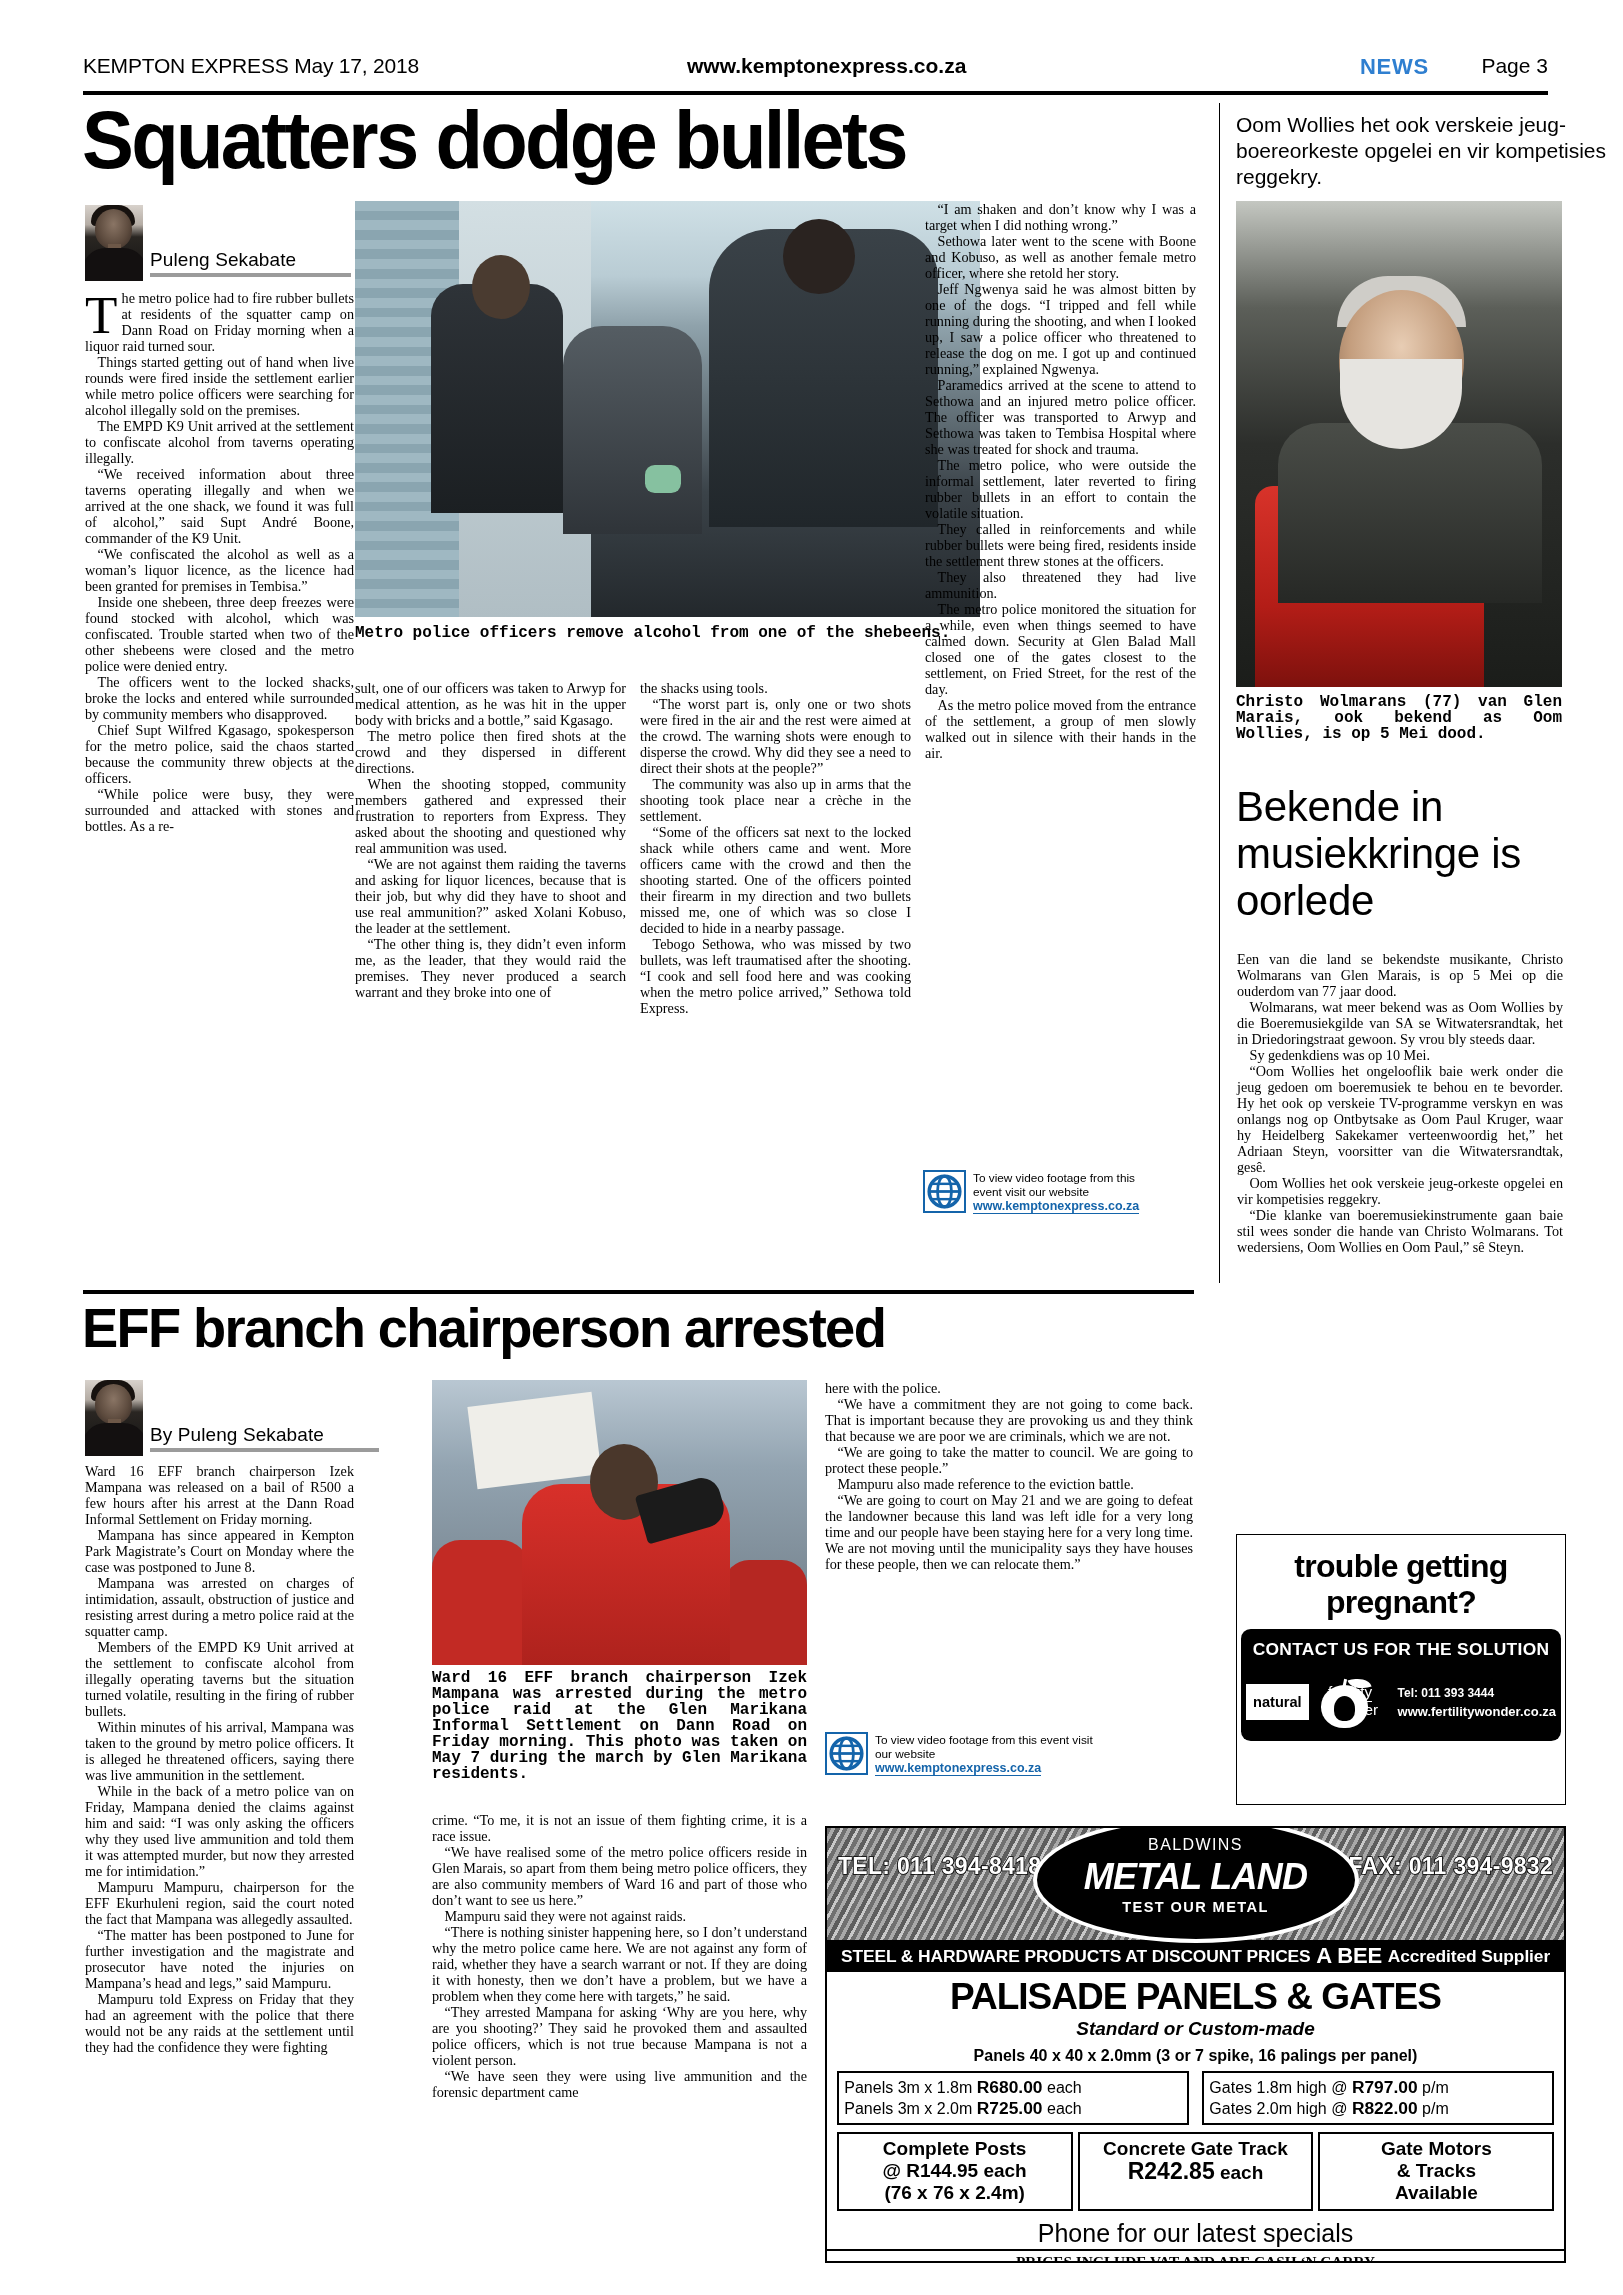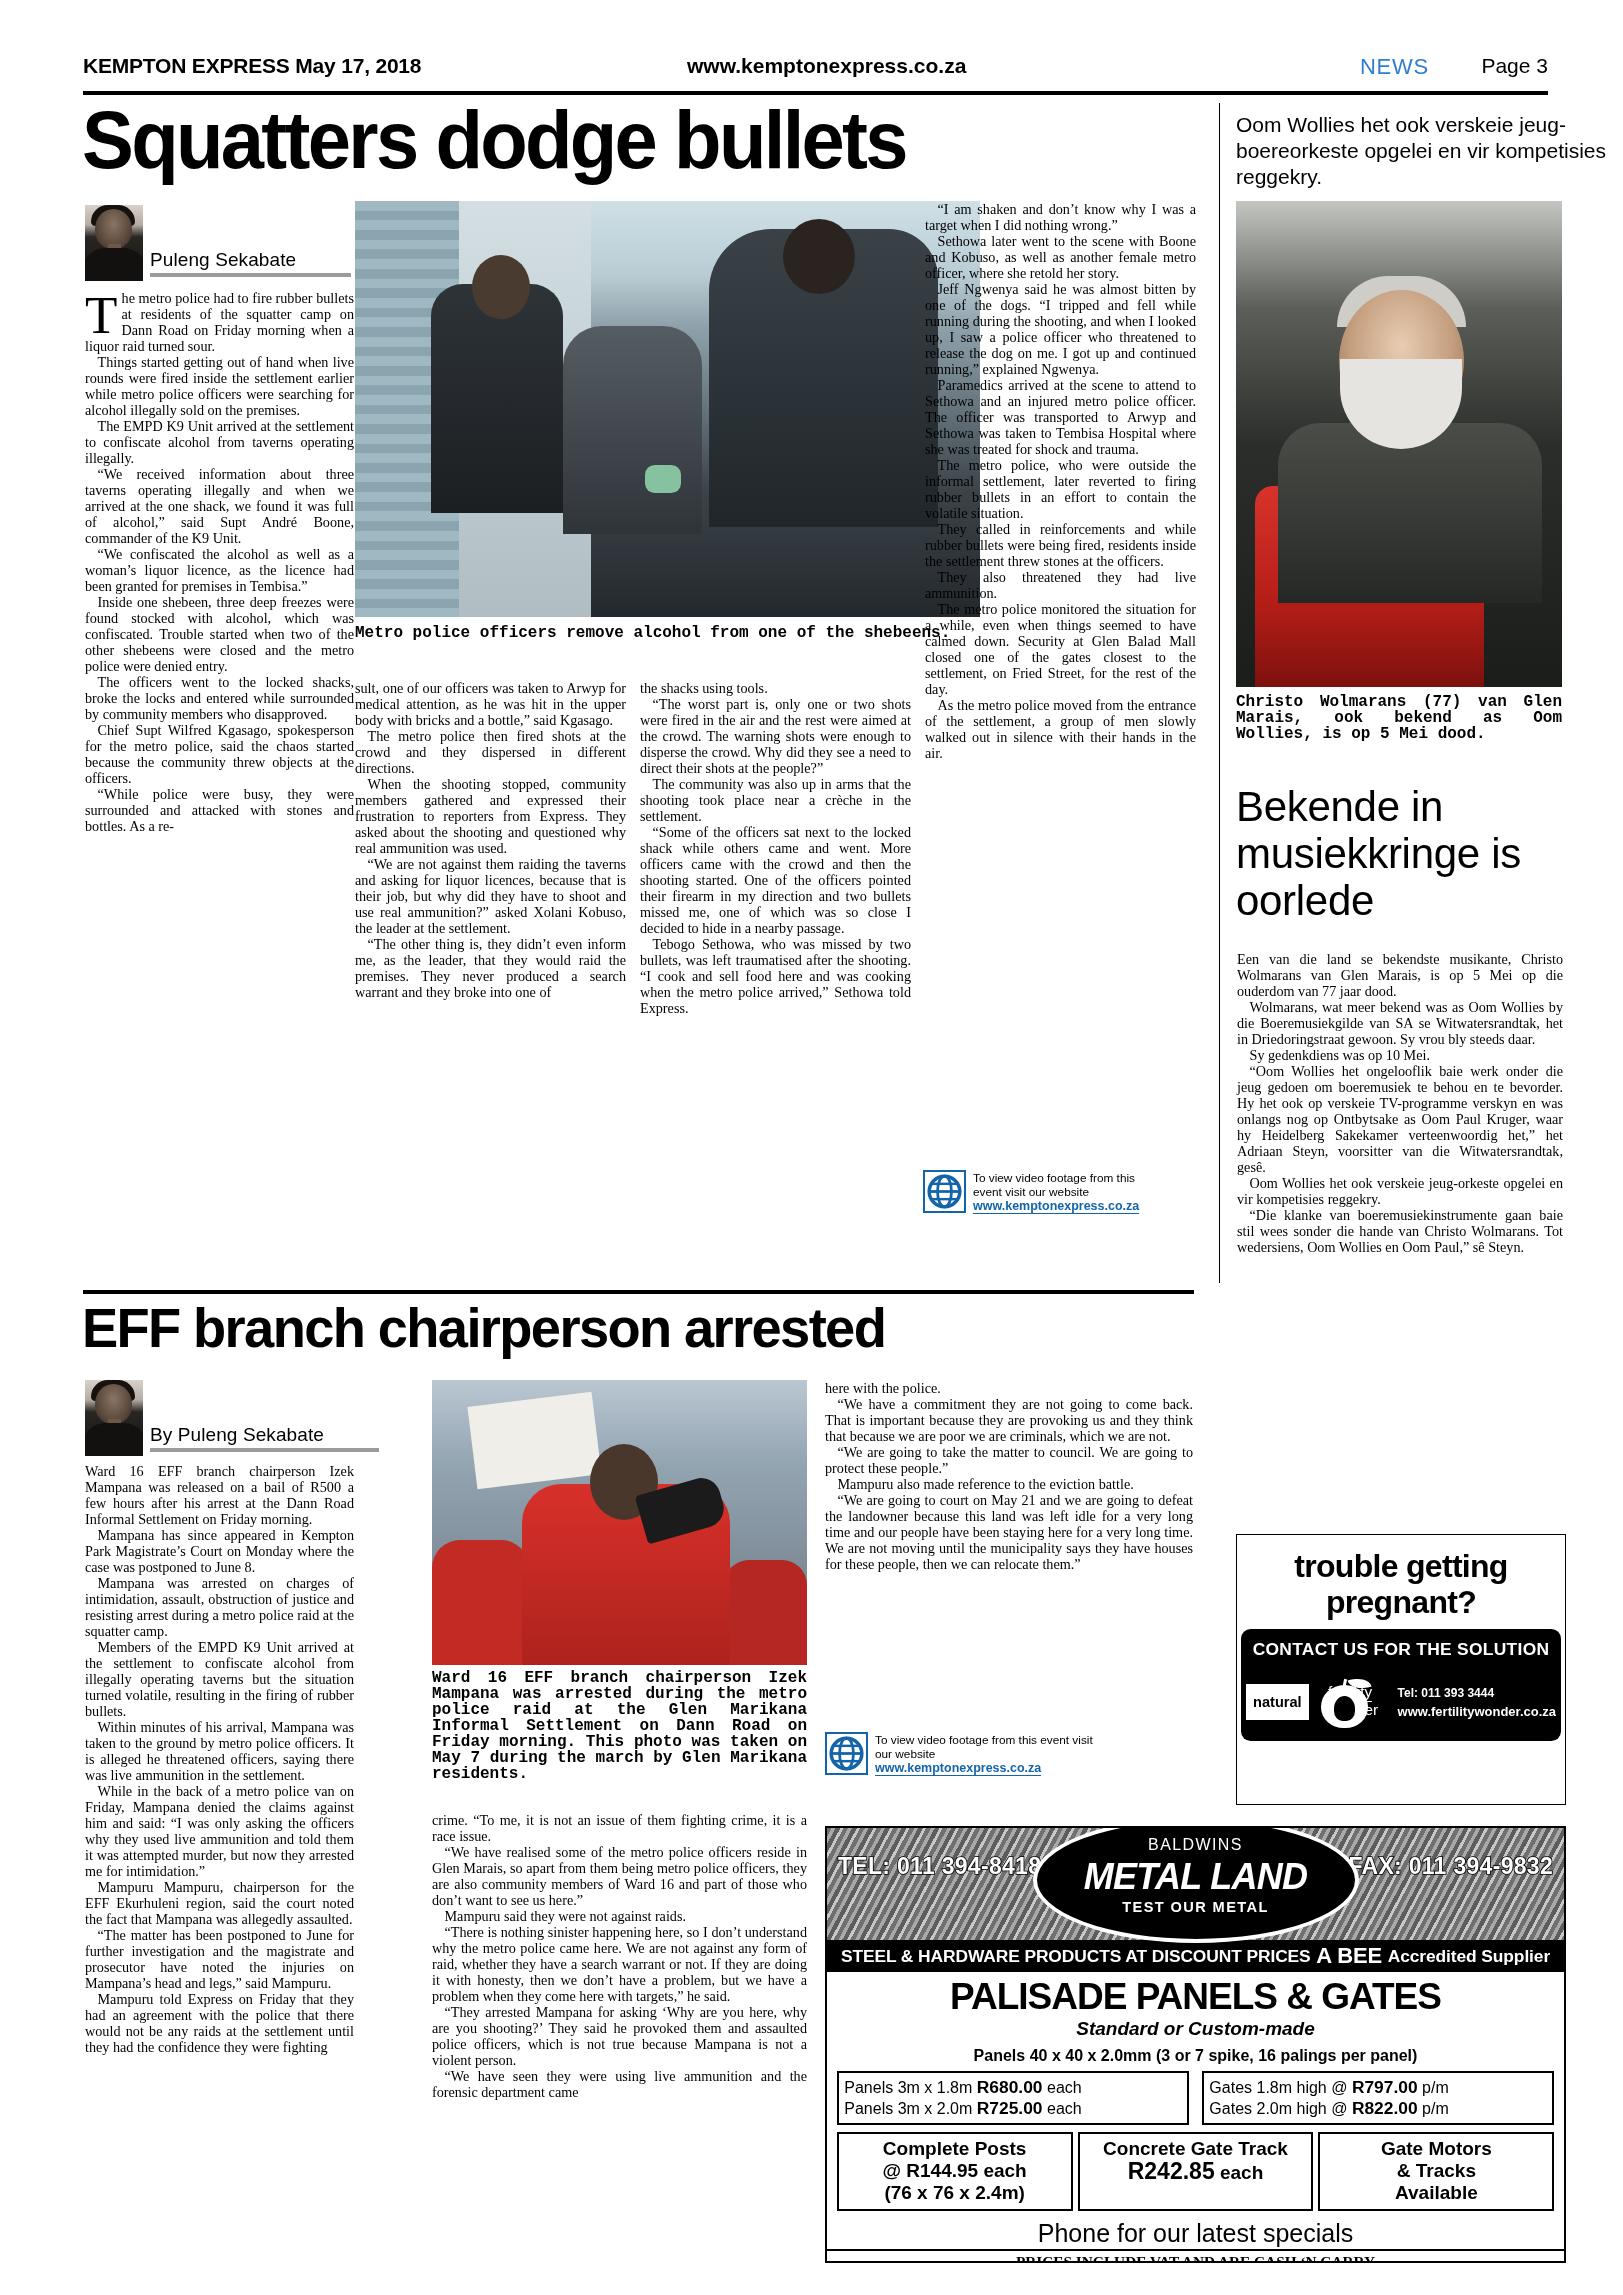--- a/index.html
+++ b/index.html
@@ -12,23 +12,23 @@
     overflow: hidden;
   }
   .page { position: absolute; left: 0; top: 0; width: 1624px; height: 2295px; }
 
   
   .masthead {
     position: absolute; left: 83px; top: 54px; width: 1465px; height: 36px;
     display: flex; align-items: baseline;
     font-family: "Liberation Sans", sans-serif;
   }
-  .mh-left   { font-size: 21px; font-weight: 700; letter-spacing: -0.2px; }
+  .mh-left   { font-size: 21px; font-weight: 400; letter-spacing: -0.2px; }
   .mh-center { position:absolute; left: 604px; font-size: 21px; font-weight: 700; }
-  .mh-news   { position:absolute; left: 1277px; font-size: 22px; font-weight: 400; color: #2f7fd0; letter-spacing: 0.7px;}
+  .mh-news   { position:absolute; left: 1277px; font-size: 22px; font-weight: 700; color: #2f7fd0; letter-spacing: 0.7px;}
   .mh-page   { position:absolute; right: 0; font-size: 21px; font-weight: 400; }
   .rule-top  { position:absolute; left: 83px; top: 91px; width: 1465px; height: 4.2px; background:#000; }
 
   
   .headline-1 {
     position: absolute; left: 82px; top: 103px; width: 1104px;
     font-family: "Liberation Sans", sans-serif;
     font-weight: 700; font-size: 81px; line-height: 75px;
     letter-spacing: -2.8px; transform: scaleX(0.96); transform-origin: left top;
     white-space: nowrap;

